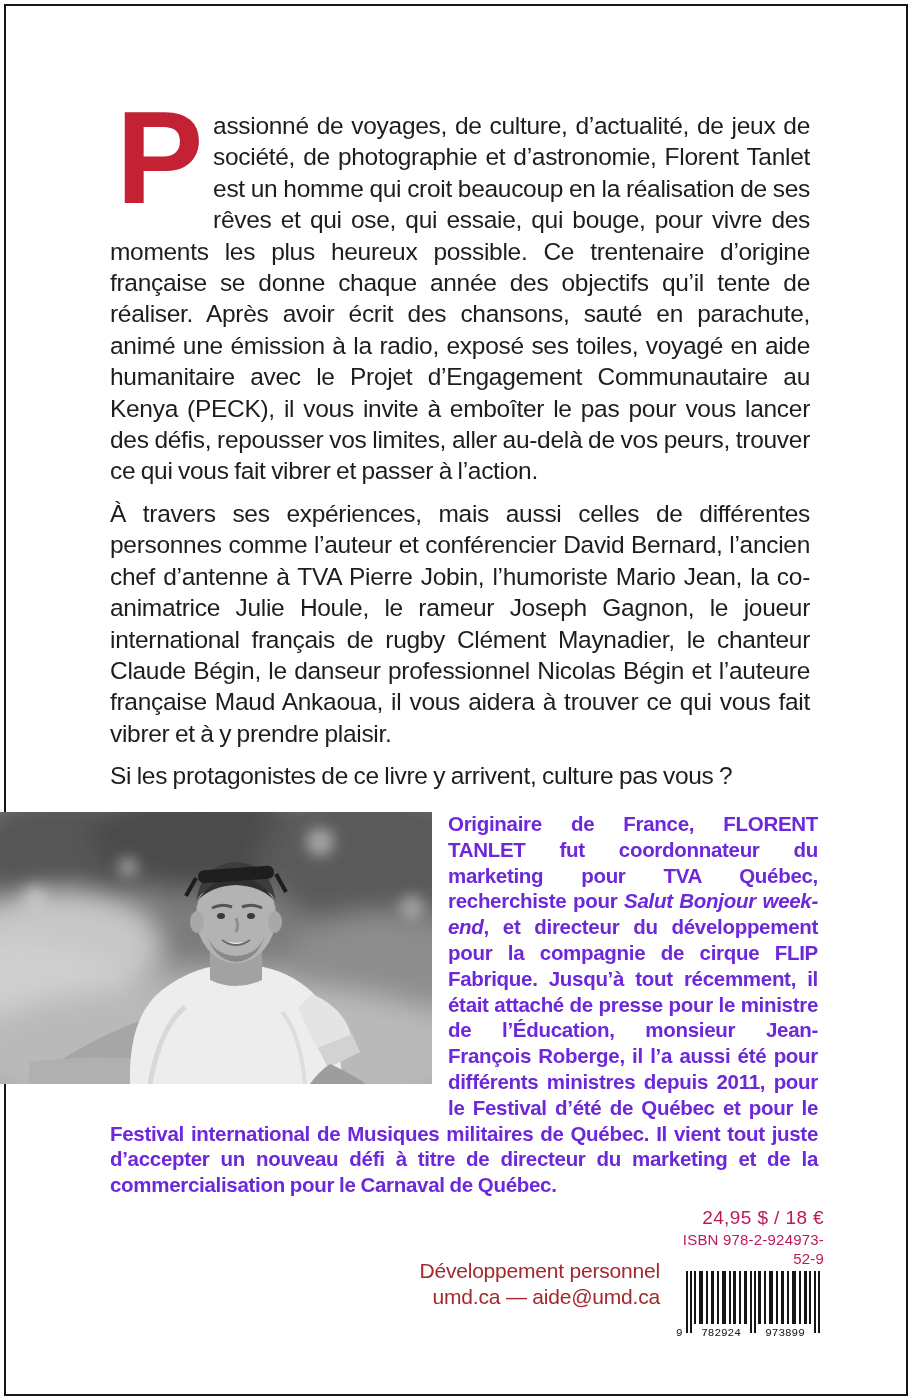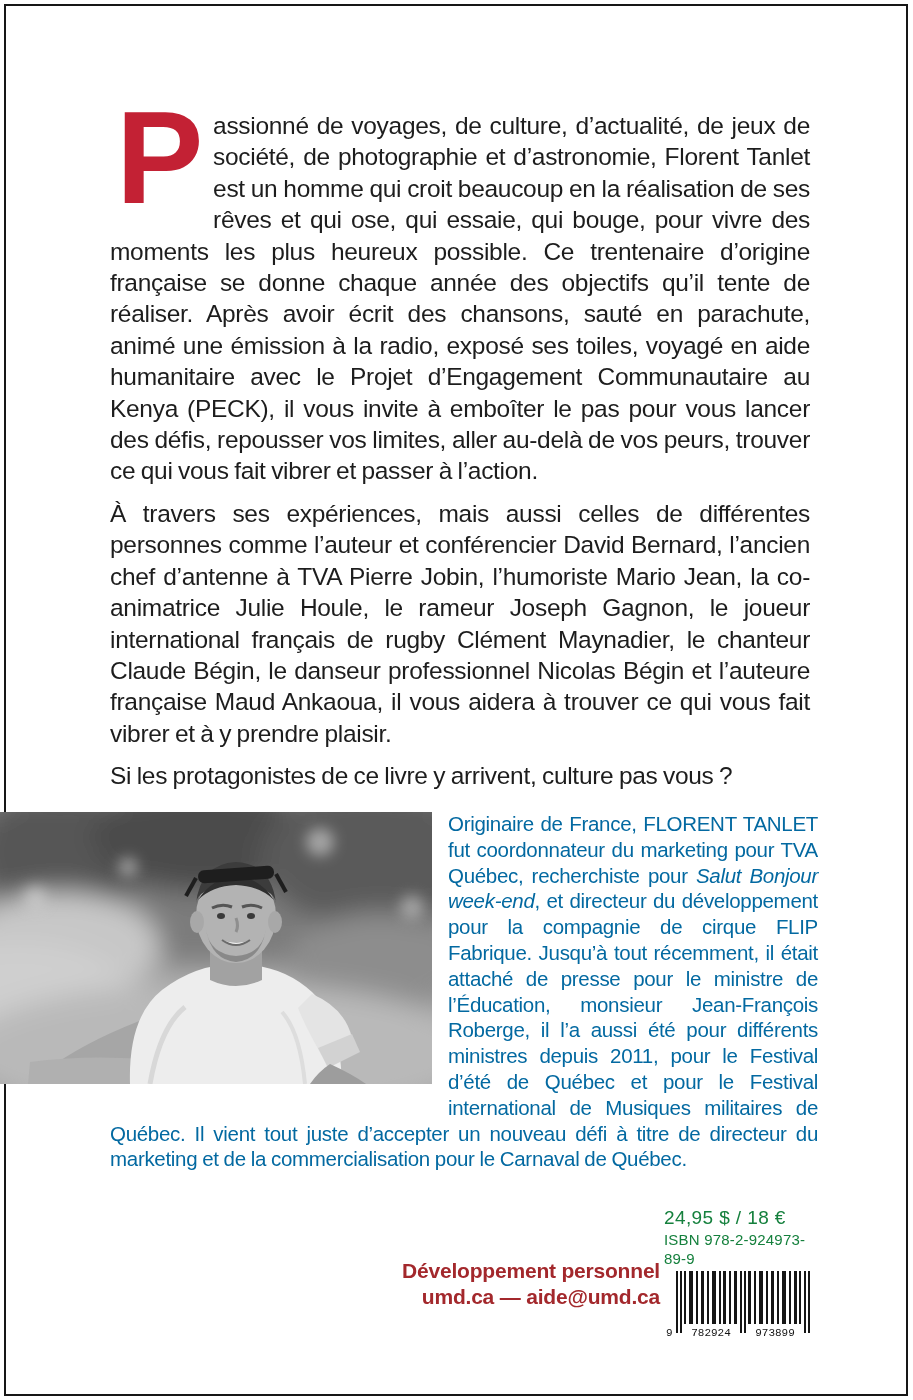--- a/index.html
+++ b/index.html
@@ -22,42 +22,42 @@
   .dropcap{
     float:left;
     font-size:131px;line-height:92px;height:94px;
     font-weight:bold;
     padding:2px 10px 0 6px;
     color:#c32134;
   }
   
   .bio{
     position:absolute;left:110px;top:811px;width:708px;z-index:3;
-    font-size:20.5px;font-weight:normal;line-height:25.8px;
+    font-size:20.5px;font-weight:bold;line-height:25.8px;
     letter-spacing:-0.3px;word-spacing:-0.5px;
-    color:#0369a1;text-align:justify;
+    color:#6d28d9;text-align:justify;
   }
   .photo{
     float:left;width:432px;height:272px;
     margin:1px 16px 35px -110px;
     position:relative;z-index:2;
   }
   .photo svg{display:block;width:432px;height:272px;}
   .seg-italic{font-style:italic;}
   
   .pricebox{
     position:absolute;left:664px;top:1206px;width:160px;z-index:3;
-    text-align:left;color:#15803d;
+    text-align:right;color:#be185d;
   }
   .price{font-size:19px;letter-spacing:0.4px;line-height:24px;}
   .isbn{font-size:15px;letter-spacing:0.2px;line-height:19px;}
   .barcode{margin-top:3px;}
   .contact{
     position:absolute;left:360px;top:1258px;width:300px;z-index:3;
-    text-align:right;color:#a3282c;font-weight:bold;
+    text-align:right;color:#a3282c;font-weight:normal;
     font-size:21px;line-height:25.5px;letter-spacing:-0.2px;
   }
   .bc-digits{font-family:"Liberation Mono","DejaVu Sans Mono",monospace;}
 </style>
 </head>
 <body>
 
 <div class="frame"></div>
 
 <div class="synopsis">
@@ -141,21 +141,21 @@
           <path d="M222 128 q14 10 28 0 q-13 6 -28 0 Z" fill="#f3f3f3"></path>
           <path d="M222 128 q14 10 28 0" stroke="#6b6b6b" stroke-width="2" fill="none"></path>
         </g>
       </g>
     </svg>
   </span><span><span>Originaire de France, FLORENT TANLET fut coordonnateur du marketing pour TVA Québec, recherchiste pour </span><span class="seg-italic">Salut Bonjour week-end</span><span>, et directeur du développement pour la compagnie de cirque FLIP Fabrique. Jusqu’à tout récemment, il était attaché de presse pour le ministre de l’Éducation, monsieur Jean-François Roberge, il l’a aussi été pour différents ministres depuis 2011, pour le Festival d’été de Québec et pour le Festival international de Musiques militaires de Québec. Il vient tout juste d’accepter un nouveau défi à titre de directeur du marketing et de la commercialisation pour le Carnaval de Québec.</span></span>
 </div>
 
 <div class="pricebox">
   <div class="price">24,95 $ / 18 €</div>
-  <div class="isbn">ISBN 978-2-924973-89-9</div>
+  <div class="isbn">ISBN 978-2-924973-52-9</div>
   <svg class="barcode" width="150" height="72" viewBox="0 0 150 72" xmlns="http://www.w3.org/2000/svg">
     <g fill="#151515">
 
       <rect x="12" y="0" width="2" height="62"></rect>
         <rect x="16" y="0" width="2" height="62"></rect>
       <rect x="76" y="0" width="2" height="62"></rect>
         <rect x="80" y="0" width="2" height="62"></rect>
       <rect x="140" y="0" width="2" height="62"></rect>
         <rect x="144" y="0" width="2" height="62"></rect>
 

